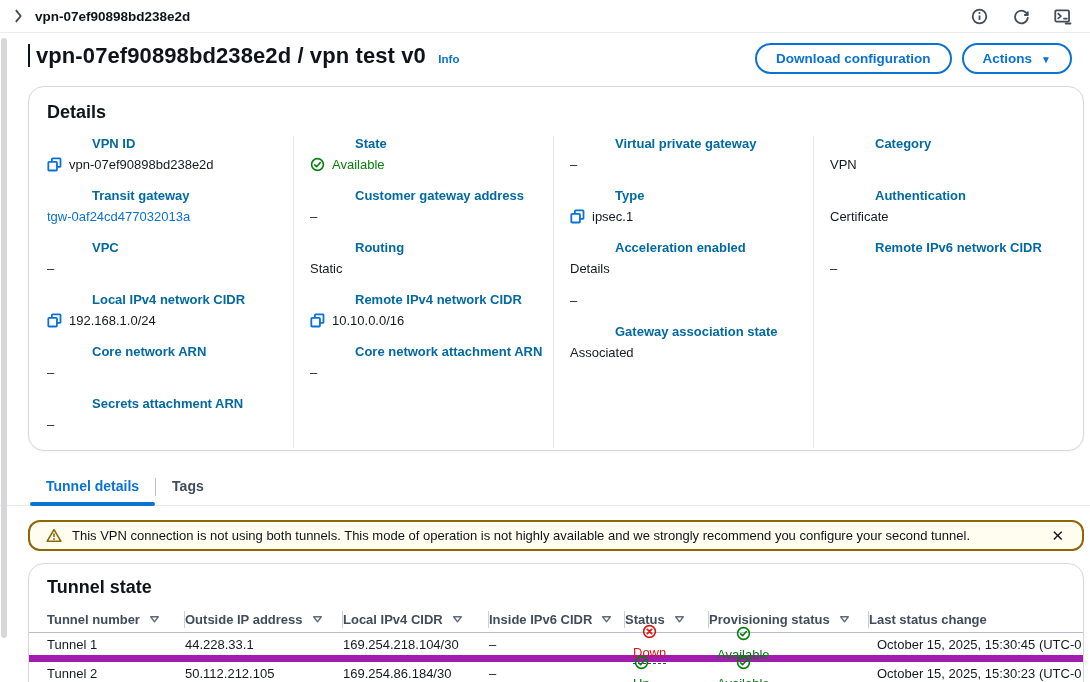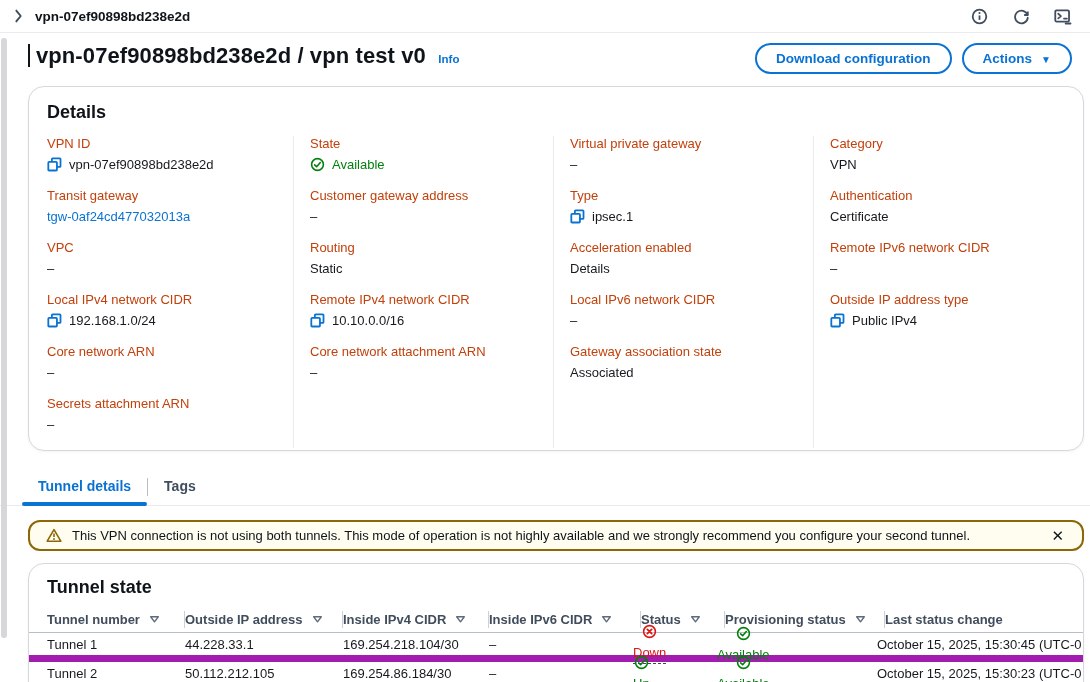--- a/index.html
+++ b/index.html
@@ -35,28 +35,28 @@
   
   .card { margin:12px 6px 0 28px; background:#fff; border:1px solid #d5d9de;
     border-radius:16px; box-shadow:0 1px 3px rgba(15,20,26,.05); }
   .details-card { padding:15px 18px 2px; }
   .card-heading { font-size:18px; font-weight:700; color:#0f141a; }
 
   .dgrid { display:grid; grid-template-columns:246px 260px 260px 1fr; margin-top:13px; }
   .dcol { padding-right:10px; }
   .dcol + .dcol { border-left:1px solid #e9ebed; padding-left:16px; }
   .field { margin-bottom:15px; }
-  .flabel { font-weight:400; font-size:13px; color:#c2410c; margin-bottom:5px; }
+  .flabel { font-weight:700; font-size:13px; color:#0369a1; margin-bottom:5px;margin-left:45px; }
   .fvalue { font-size:13px; color:#16191f; display:flex; align-items:center; gap:7px; min-height:17px; }
   .fvalue a { color:#0972d3; text-decoration:none; cursor:pointer; }
   .fvalue .ok-text { color:#037f0c; }
   .copy-ic { display:inline-flex; cursor:pointer; }
 
   
-  .tabs { display:flex; align-items:center; margin-top:18px; padding-left:22px;
+  .tabs { display:flex; align-items:center; margin-top:18px; padding-left:30px;
     border-bottom:1px solid #e9ebed; }
   .tab { font-size:14px; font-weight:700; color:#414d5c; padding:9px 16px 11px; cursor:pointer; position:relative; }
   .tab.active { color:#0972d3; }
   .tab.active::after { content:""; position:absolute; left:0; right:0; bottom:-1px; height:4px;
     background:#0972d3; border-radius:3px; }
   .tab-sep { width:1px; height:18px; background:#b6bec9; }
 
   
   .alert { margin:14px 6px 0 28px; display:flex; align-items:center; gap:10px;
     border:2px solid #8d6605; background:#fffdf0; border-radius:12px;
@@ -70,21 +70,21 @@
   .thead { display:flex; align-items:center; height:27px; margin-top:8px; padding-left:18px;
     border-bottom:1px solid #b6bec9; }
   .th { display:flex; align-items:center; gap:9px; font-size:13px; font-weight:700; color:#414d5c;
     height:17px; border-right:1px solid #ccd1d8; margin-right:0; cursor:pointer; white-space:nowrap; }
   .th:last-child { border-right:none; }
   .th .sort { display:flex; margin-right:10px; }
   .tr { display:flex; align-items:center; height:29px; padding-left:18px;
     border-bottom:7px solid #a21caf; font-size:13px; color:#16191f;justify-content:flex-end; }
   .td { white-space:nowrap; overflow:visible; }
   .c0{width:138px}.c1{width:158px}.c2{width:146px}.c3{width:144px}.c4{width:84px}.c5{width:160px}.c6{flex:1;min-width:0}
-  .th.c0{width:138px}.th.c1{width:158px}.th.c2{width:146px}.th.c3{width:152px}.th.c4{width:84px}.th.c5{width:160px}
+  .th.c0{width:138px}.th.c1{width:158px}.th.c2{width:146px}.th.c3{width:136px}.th.c4{width:84px}.th.c5{width:160px}
   .status { display:inline-flex; align-items:center; gap:6px;flex-direction:column; }
   .status.err { color:#d91515; }
   .status.ok { color:#037f0c; }
   .status.dashed { border-bottom:1px dashed #424650; padding-bottom:3px; }
 
   svg { display:block; }
 </style>
 </head>
 <body>
 
@@ -254,21 +254,20 @@
             <span>ipsec.1</span>
           </div>
         </div>
         <div class="field">
           <div class="flabel">Acceleration enabled</div>
           <div class="fvalue">
             <span>Details</span>
           </div>
         </div>
         <div class="field">
-          <div class="flabel">Local IPv6 network CIDR</div>
           <div class="fvalue">
             <span>–</span>
           </div>
         </div>
         <div class="field">
           <div class="flabel">Gateway association state</div>
           <div class="fvalue">
             <span>Associated</span>
           </div>
         </div>
@@ -283,32 +282,20 @@
         <div class="field">
           <div class="flabel">Authentication</div>
           <div class="fvalue">
             <span>Certificate</span>
           </div>
         </div>
         <div class="field">
           <div class="flabel">Remote IPv6 network CIDR</div>
           <div class="fvalue">
             <span>–</span>
-          </div>
-        </div>
-        <div class="field">
-          <div class="flabel">Outside IP address type</div>
-          <div class="fvalue">
-            <span class="copy-ic">
-              <svg width="15" height="15" viewBox="0 0 16 16">
-                <rect x="5.2" y="1.4" width="9.2" height="9.2" rx="0.8" fill="none" stroke="#0972d3" stroke-width="1.9"></rect>
-                <rect x="1.4" y="5.2" width="9.2" height="9.2" rx="0.8" fill="#fff" stroke="#0972d3" stroke-width="1.9"></rect>
-              </svg>
-            </span>
-            <span>Public IPv4</span>
           </div>
         </div>
       </div>
     </div>
 </div>
 
 <div class="tabs">
     <div class="tab active">Tunnel details</div>
     <div class="tab-sep"></div>
     <div class="tab">Tags</div>
@@ -339,21 +326,21 @@
       </div>
       <div class="th c1">
         <span>Outside IP address</span>
         <span class="sort">
           <svg width="11" height="10" viewBox="0 0 12 11">
             <path d="M1.8 3 L6 8.6 L10.2 3 Z" fill="none" stroke="#5f6b7a" stroke-width="1.5" stroke-linejoin="round"></path>
           </svg>
         </span>
       </div>
       <div class="th c2">
-        <span>Inside IPv4 CIDR</span>
+        <span>Local IPv4 CIDR</span>
         <span class="sort">
           <svg width="11" height="10" viewBox="0 0 12 11">
             <path d="M1.8 3 L6 8.6 L10.2 3 Z" fill="none" stroke="#5f6b7a" stroke-width="1.5" stroke-linejoin="round"></path>
           </svg>
         </span>
       </div>
       <div class="th c3">
         <span>Inside IPv6 CIDR</span>
         <span class="sort">
           <svg width="11" height="10" viewBox="0 0 12 11">

